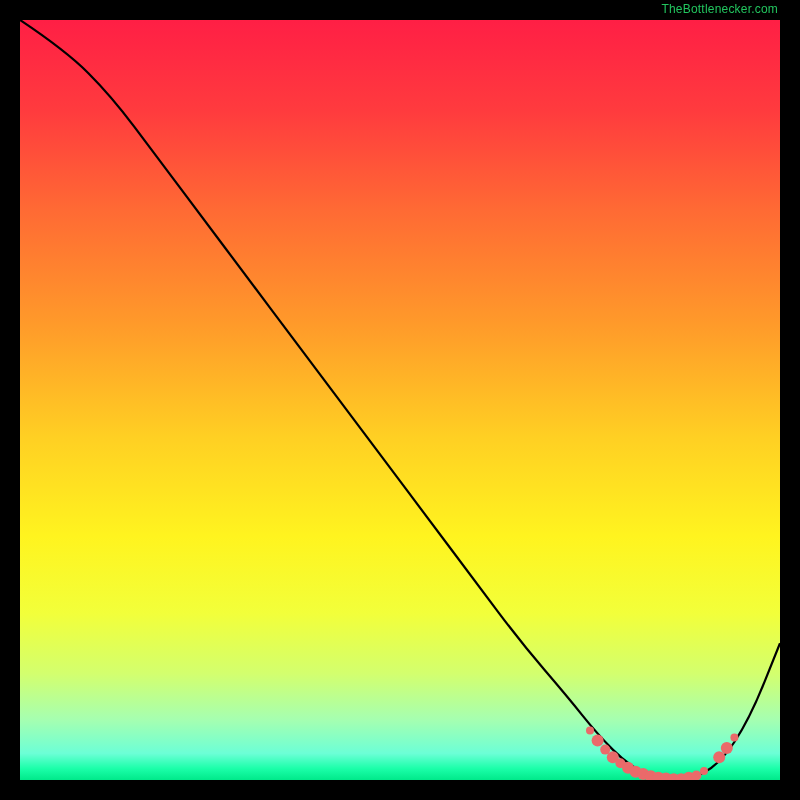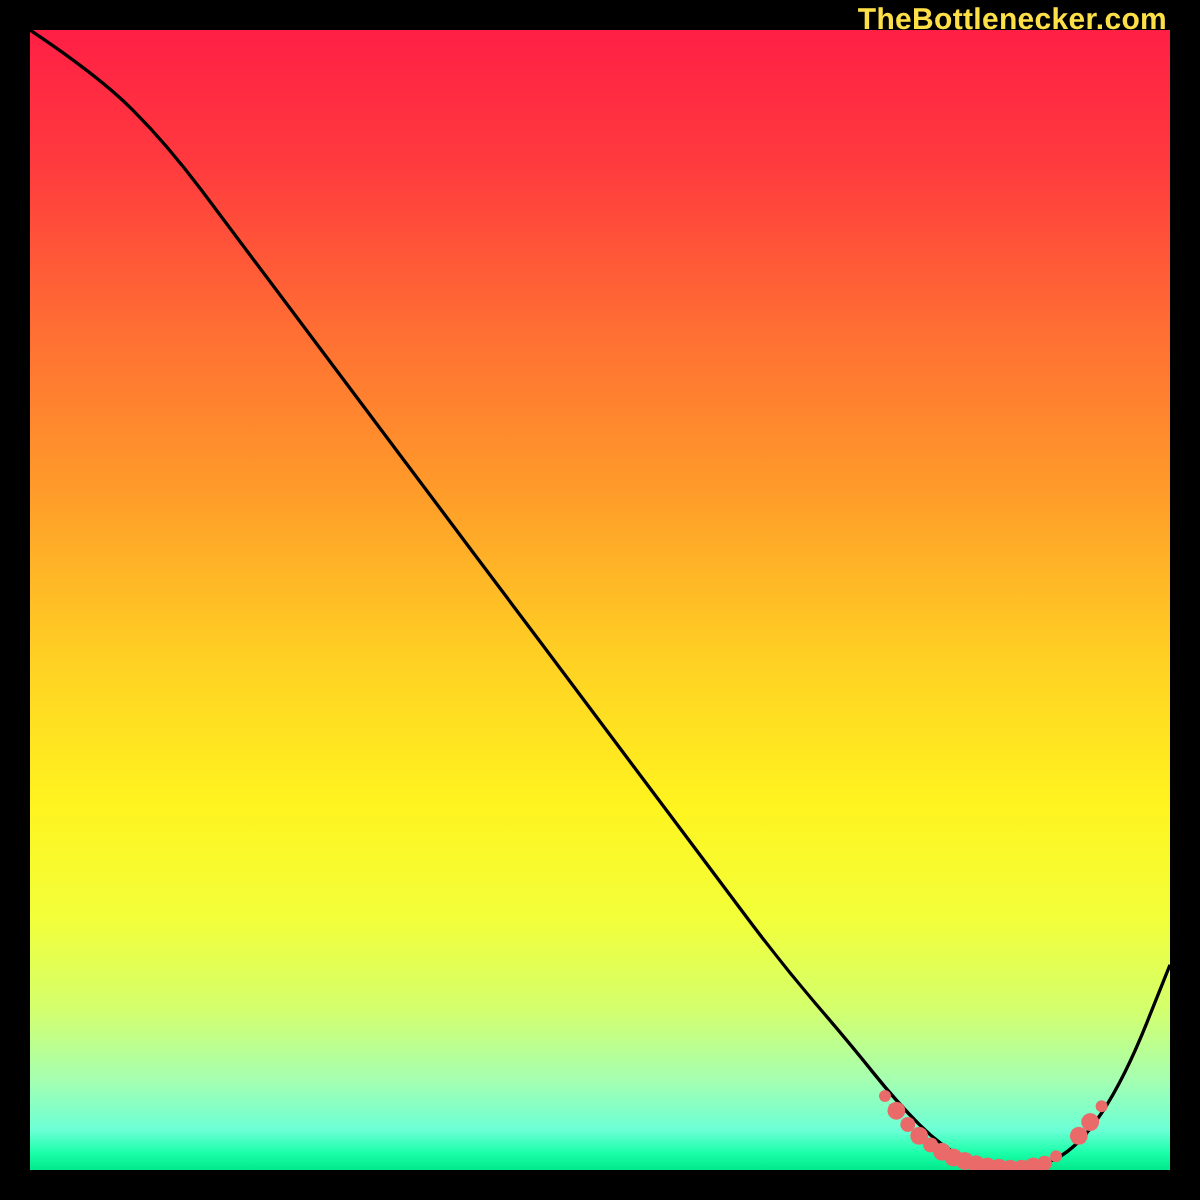--- a/index.html
+++ b/index.html
@@ -23,23 +23,23 @@
     position: absolute;
     left: 0;
     top: 0;
     width: 760px;
     height: 760px;
   }
   .attribution {
     position: absolute;
     top: 2px;
     right: 22px;
-    color: #fde047;
-    font-size: 20px;
-    font-weight: 700;
+    color: #22c55e;
+    font-size: 12px;
+    font-weight: 400;
     letter-spacing: 0.2px;
   }
   svg { display: block; }
 </style>
 </head>
 <body>
 
 <div class="attribution">TheBottlenecker.com</div>
 
 <div class="frame">

